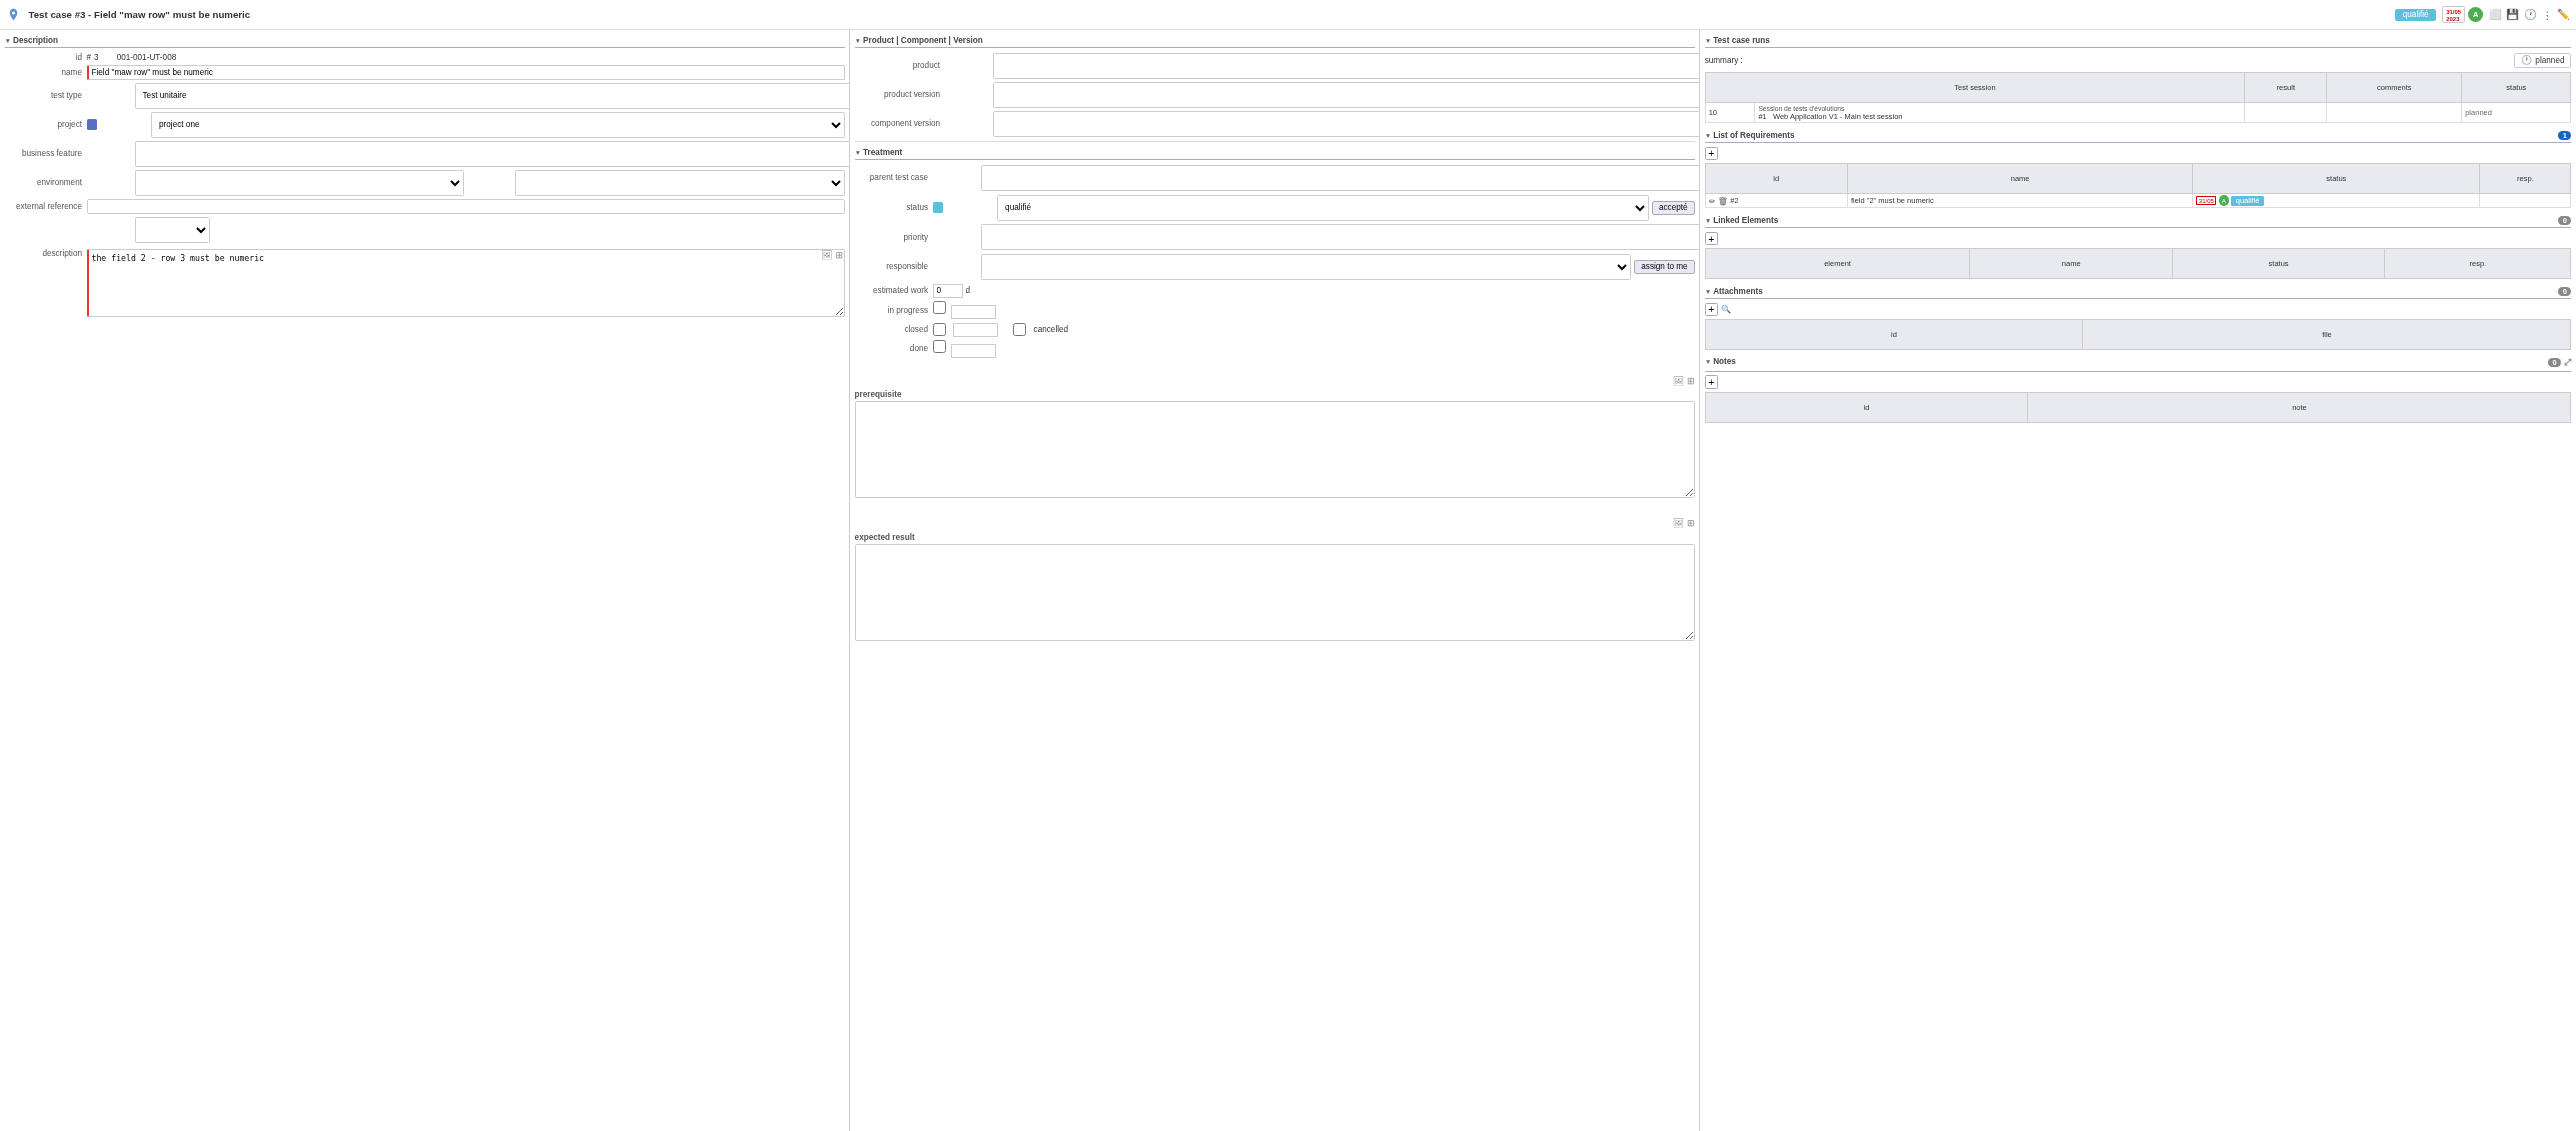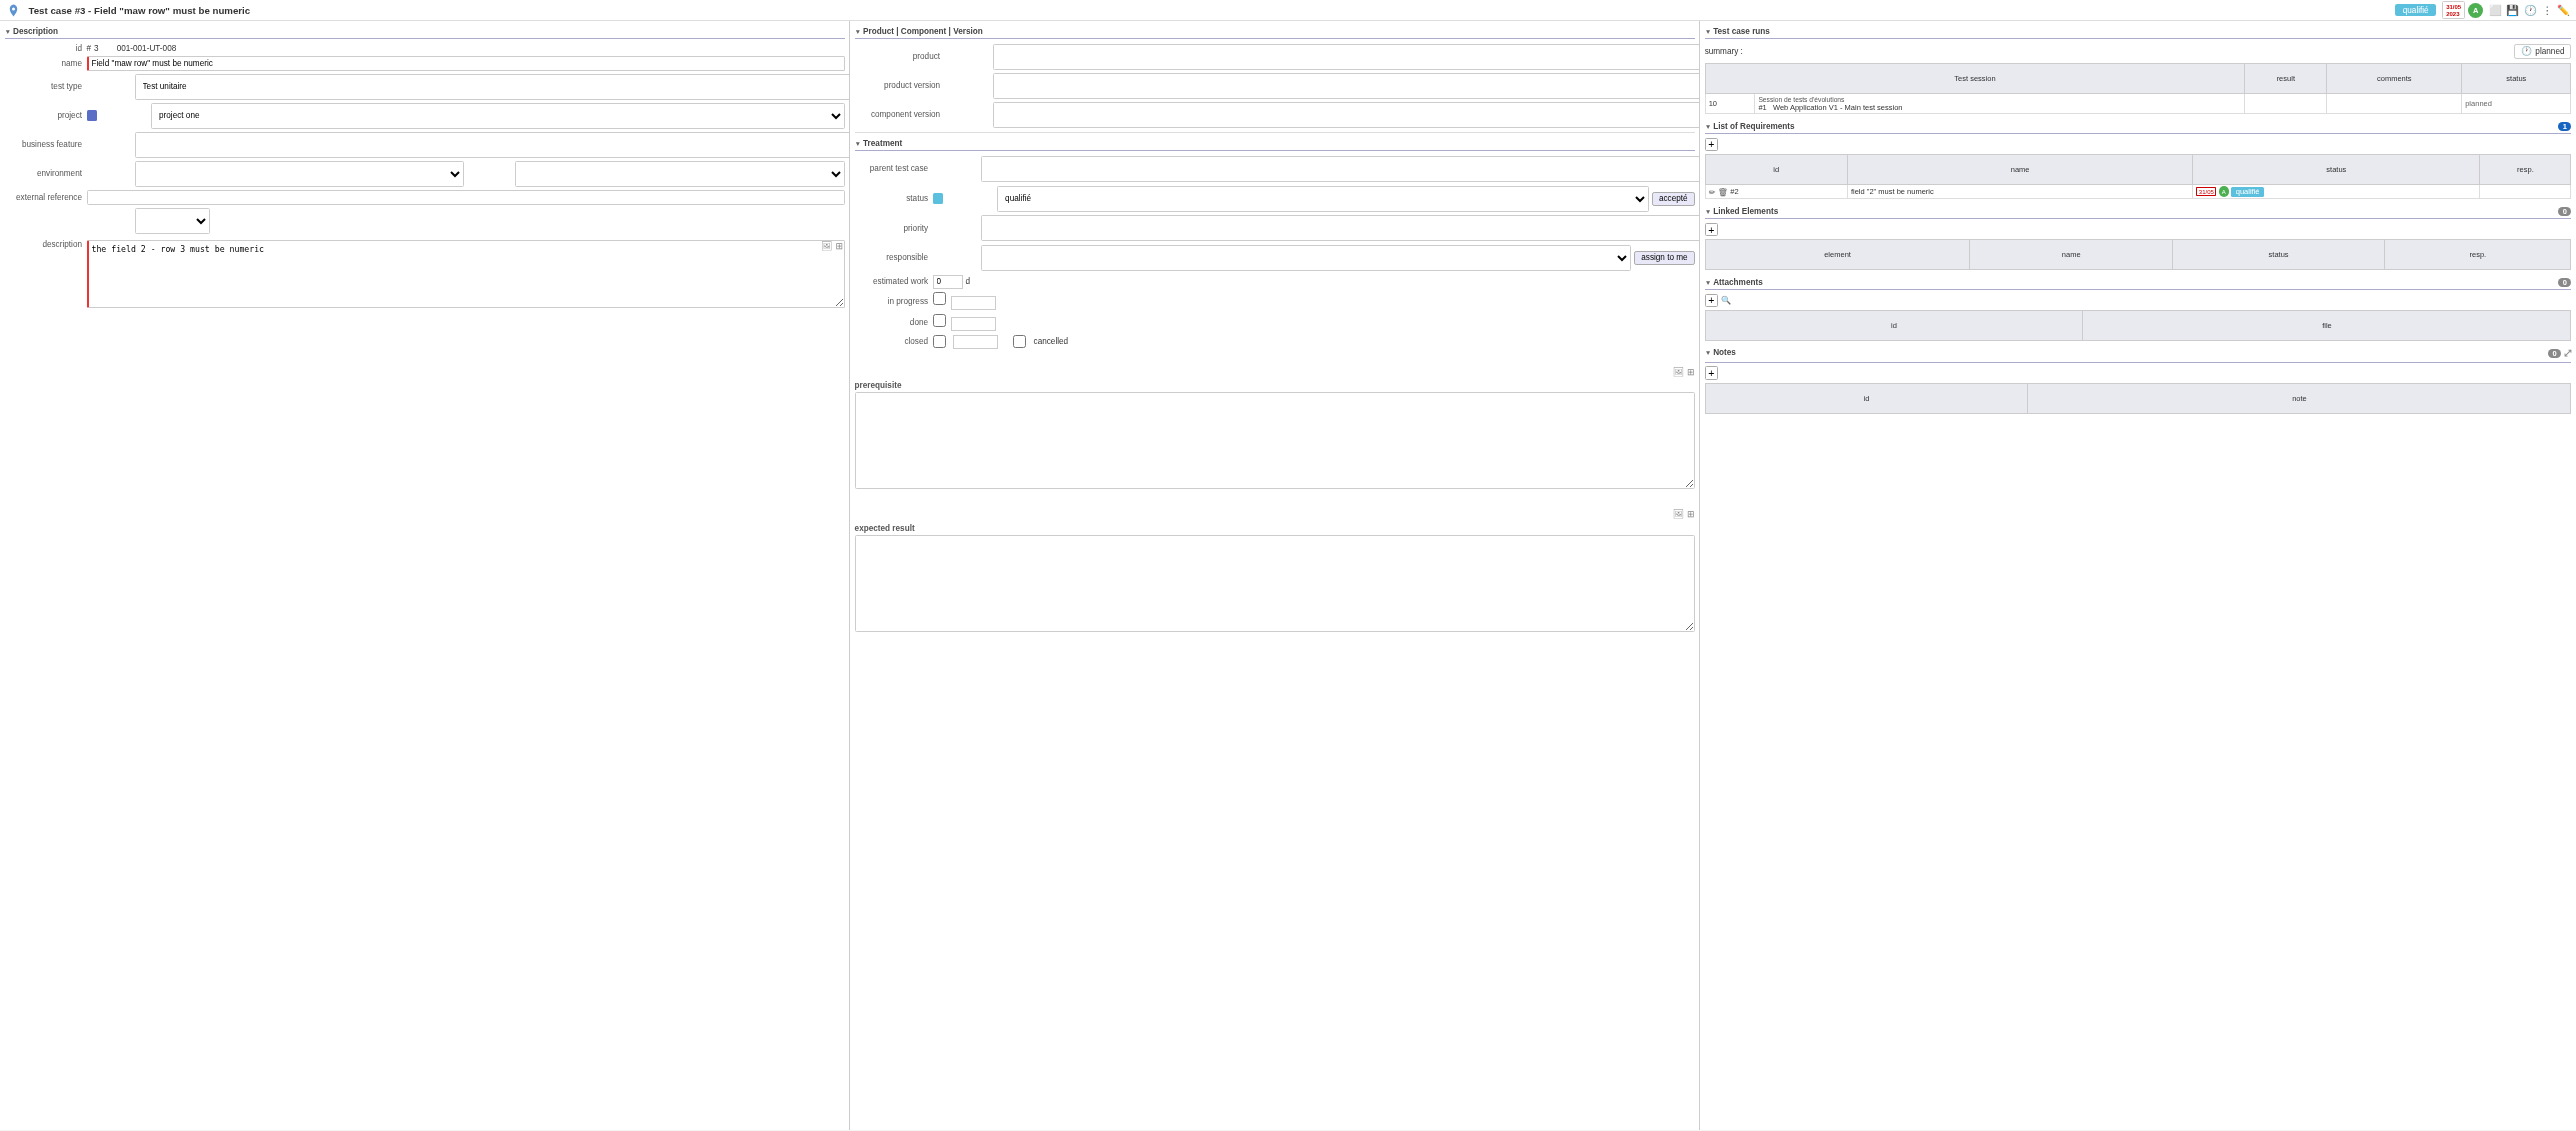--- a/index.html
+++ b/index.html
@@ -5,21 +5,21 @@
     * { box-sizing: border-box; margin: 0; padding: 0; }
     body { font-family: Arial, sans-serif; font-size: 8.2px; background: #f5f5f5; color: #333; }
 
     
     .header {
       display: flex;
       align-items: center;
       padding: 3px 6px;
       background: #fff;
       border-bottom: 0.7px solid #ddd;
-      height: 21px;
+      height: 30px;
     }
     .header-logo { width: 15px; height: 15px; margin-right: 7.5px; }
     .header-title { font-size: 9.7px; font-weight: bold; flex: 1; }
     .header-status-btn {
       background: #5bc0de;
       color: #fff;
       border: none;
       padding: 1.5px 7.5px;
       border-radius: 2.2px;
       font-size: 8.2px;
@@ -579,34 +579,34 @@
 
     <div class="treatment-row">
       <span class="treatment-label">in progress</span>
       <div class="treatment-value">
         <input type="checkbox" class="checkbox-input" style="">
         <input class="est-work-input" type="text" style="width: 45px;">
       </div>
     </div>
 
     <div class="treatment-row">
-      <span class="treatment-label">done</span>
-      <div class="treatment-value">
-        <input type="checkbox" class="checkbox-input" style="">
-        <input class="est-work-input" type="text" style="width: 45px;">
-      </div>
-    </div>
-
-    <div class="treatment-row">
       <span class="treatment-label">closed</span>
       <div class="treatment-value cancelled-row">
         <input type="checkbox" class="checkbox-input" style="">
         <input class="est-work-input" type="text" style="width: 45px;">
         <input type="checkbox" class="checkbox-input" style="margin-left: 7.5px;">
         <span>cancelled</span>
+      </div>
+    </div>
+
+    <div class="treatment-row">
+      <span class="treatment-label">done</span>
+      <div class="treatment-value">
+        <input type="checkbox" class="checkbox-input" style="">
+        <input class="est-work-input" type="text" style="width: 45px;">
       </div>
     </div>
 
     <div style="margin-top:4.5px;">
       <div class="section-label-row">
         <span class="section-sublabel">prerequisite</span>
         <div class="area-icons">
           <span>🖼</span>
           <span>⊞</span>
         </div>

